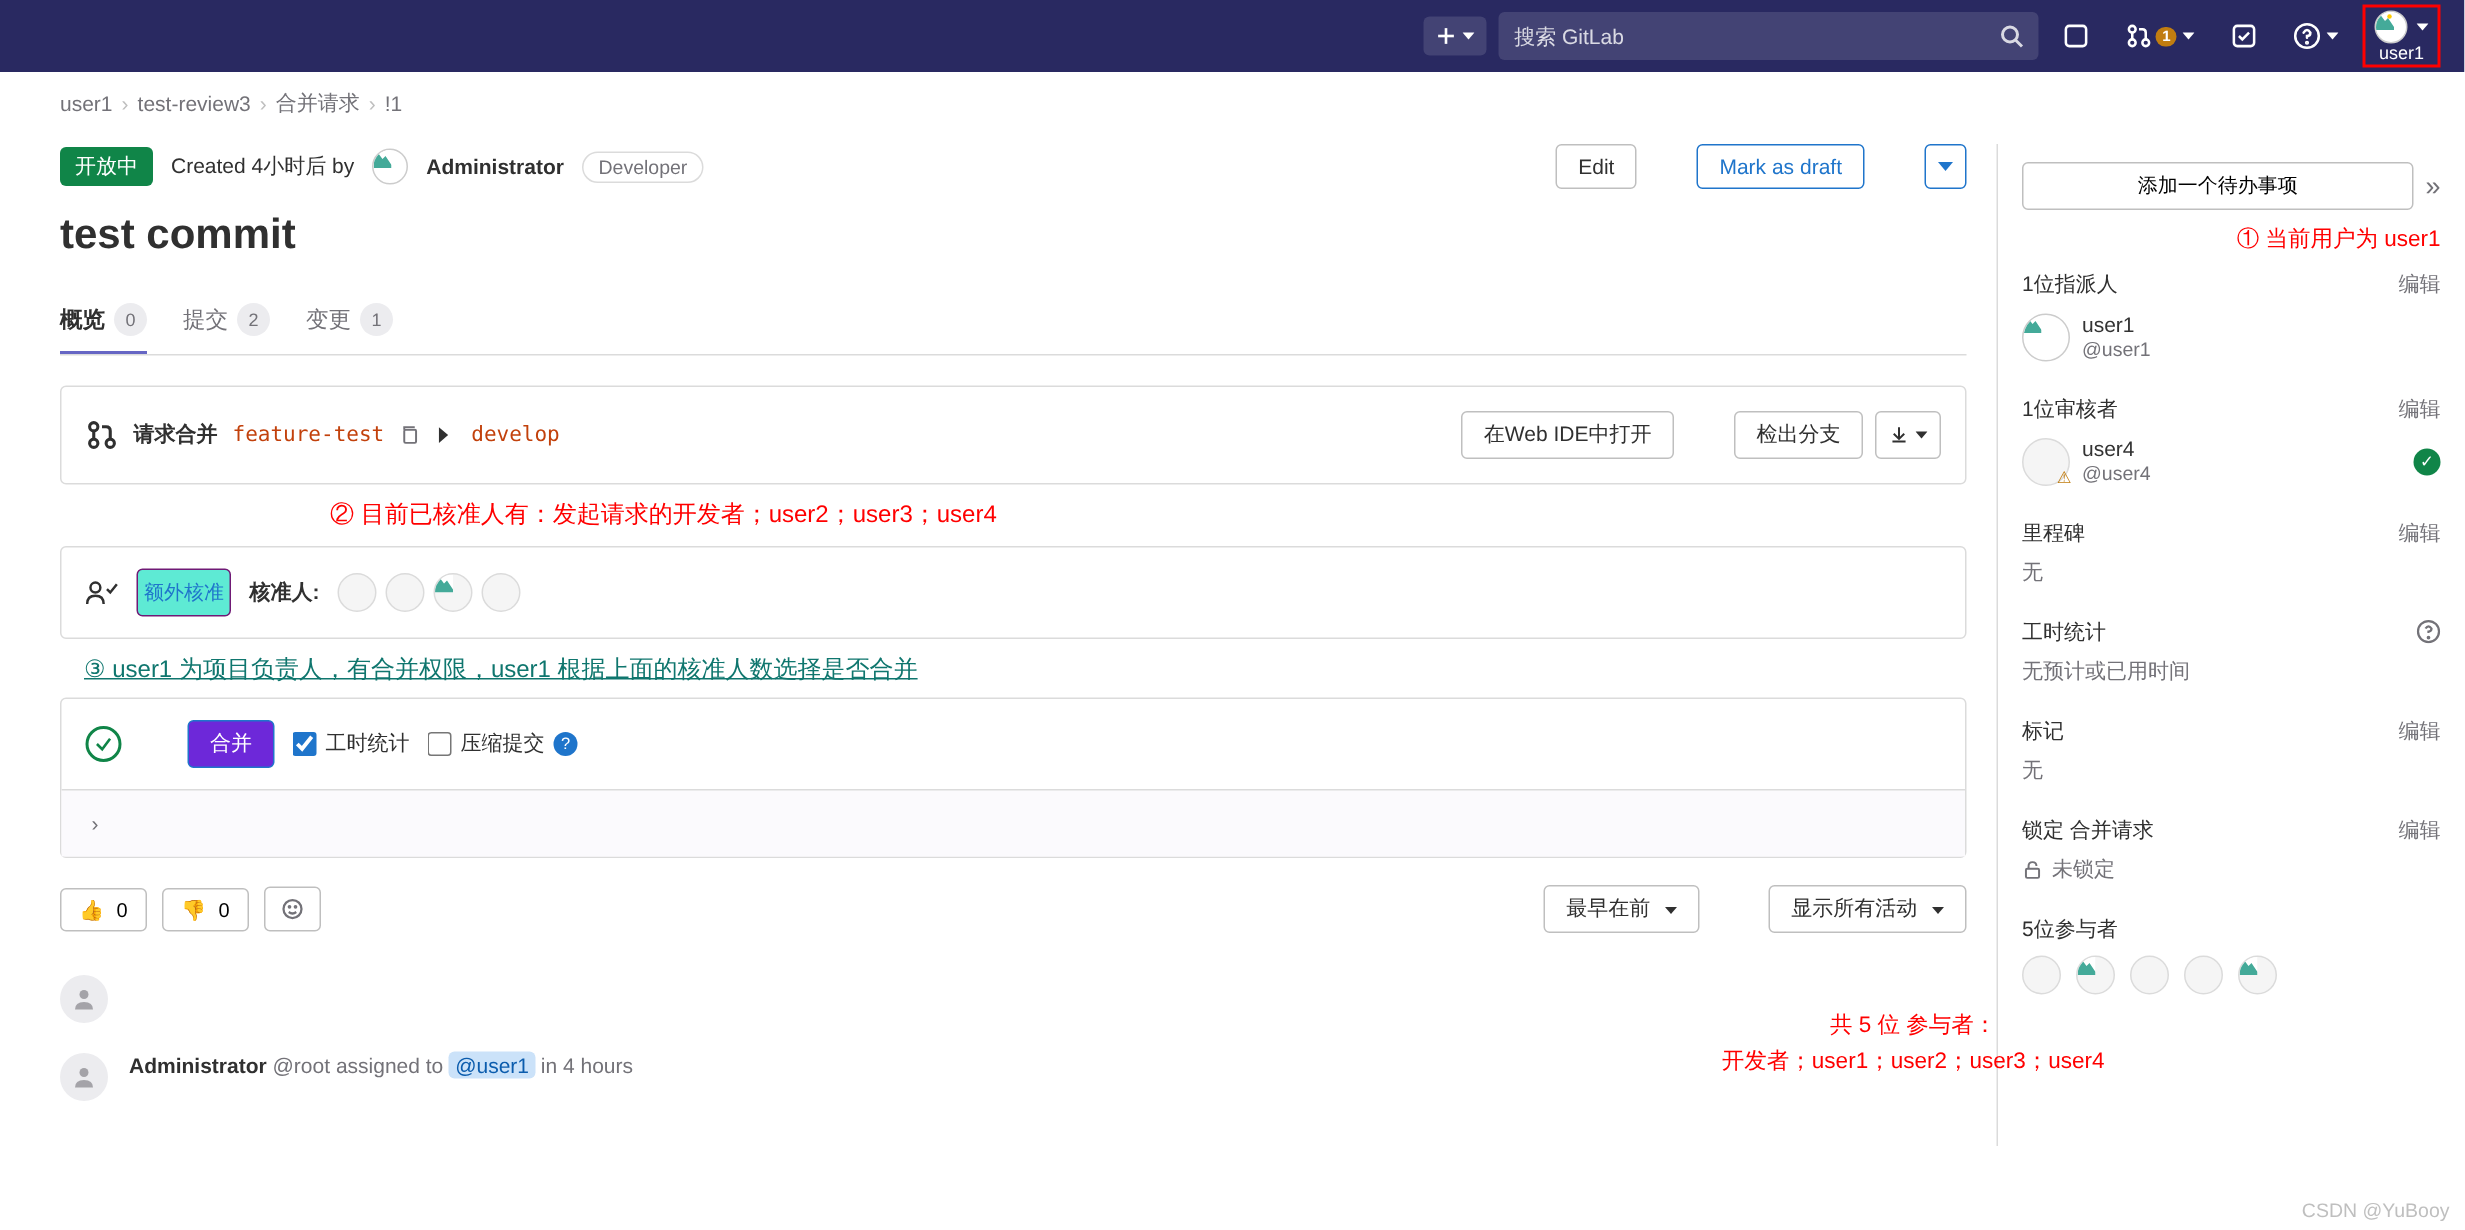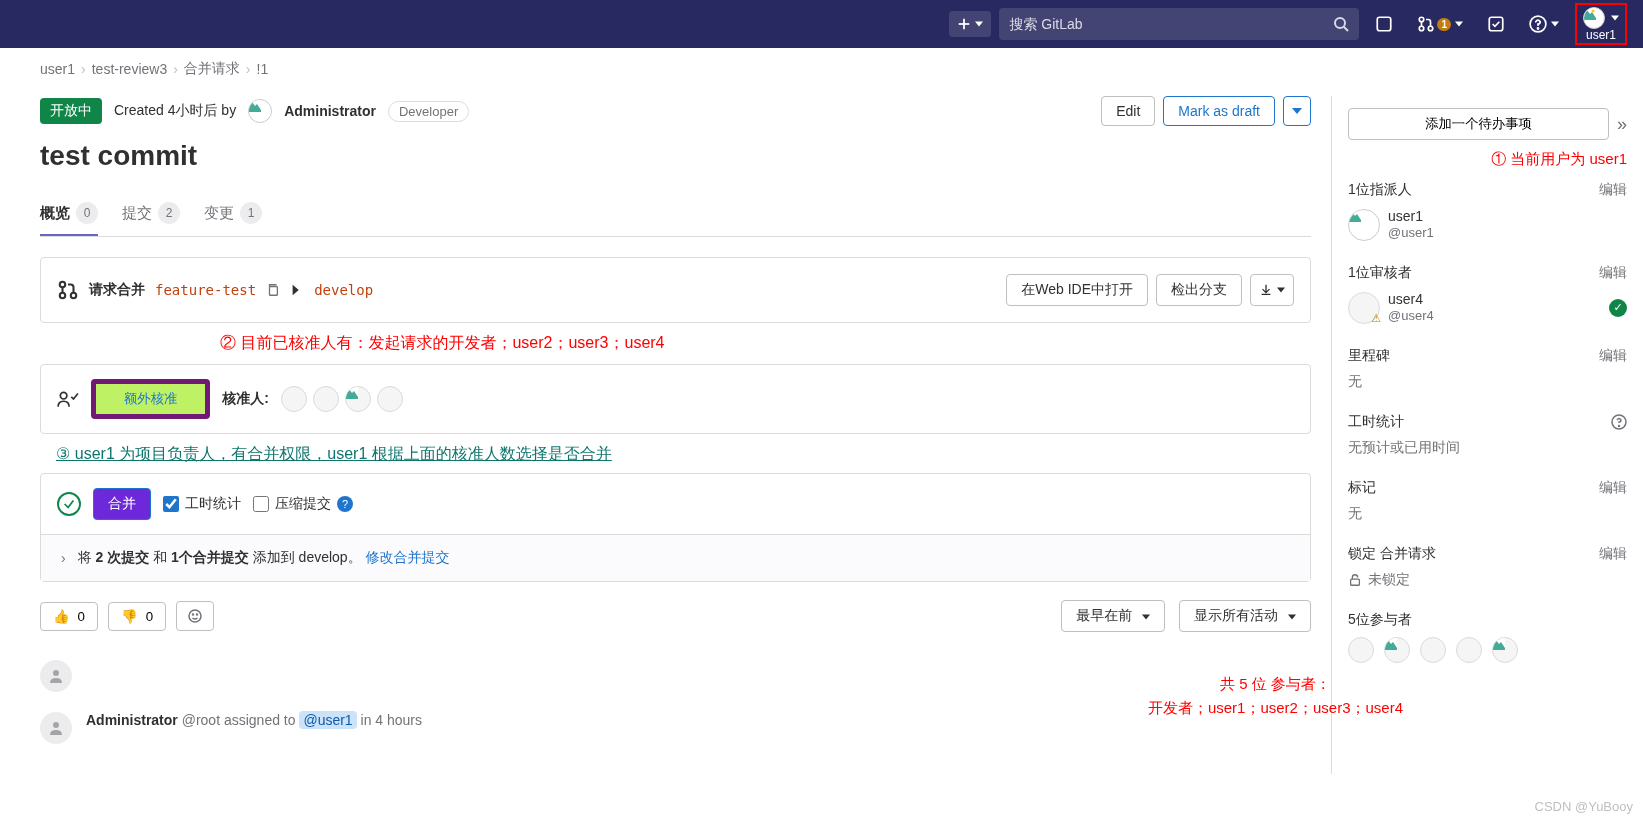--- a/index.html
+++ b/index.html
@@ -23,21 +23,21 @@
 .sidebar { width: 312px; border-left: 1px solid #dbdbdb; padding: 12px 16px; margin-top: 48px; }
 
 .breadcrumb { display: flex; gap: 6px; align-items: center; color: #737278; font-size: 14px; margin-bottom: 18px; }
 .breadcrumb a { color: #737278; text-decoration: none; }
 .breadcrumb .sep { color: #bfbfbf; }
 
 .mr-header { display: flex; align-items: center; gap: 12px; margin-bottom: 14px; }
 .status-open { background: #108548; color: #fff; padding: 4px 10px; border-radius: 4px; font-size: 14px; font-weight: 500; }
 .role-chip { border: 1px solid #dbdbdb; border-radius: 12px; padding: 2px 10px; color: #737278; font-size: 13px; }
 .mr-header .btns { margin-left: auto; display: flex; gap: 8px; }
-.btn { border: 1px solid #bfbfbf; background: #fff; border-radius: 4px; padding: 6px 14px; cursor: pointer; font-size: 14px; color: #303030; }
+.btn { border: 1px solid #bfbfbf; background: #fff; border-radius: 4px; padding: 6px 14px; cursor: pointer; font-size: 14px; color: #303030; margin-left: 32px; }
 .btn-blue-outline { border-color: #1f75cb; color: #1f75cb; }
 .btn-blue { background: #6d28d9; color: #fff; border-color: #1f75cb; }
 .btn-caret { padding: 6px 8px; }
 
 h1.title { font-size: 28px; font-weight: 600; margin-bottom: 20px; }
 
 .tabs { display: flex; gap: 24px; border-bottom: 1px solid #dbdbdb; margin-bottom: 20px; }
 .tab { padding: 10px 0; display: flex; align-items: center; gap: 6px; cursor: pointer; color: #737278; border-bottom: 2px solid transparent; font-size: 15px; font-weight: 500; }
 .tab.active { color: #303030; border-bottom-color: #6666c4; font-weight: 700; }
 .tab .count { background: #ececef; border-radius: 50%; width: 22px; height: 22px; display: inline-flex; align-items: center; justify-content: center; font-size: 12px; color: #737278; font-weight: 400; }
@@ -45,21 +45,21 @@
 .card { border: 1px solid #dbdbdb; border-radius: 4px; margin-bottom: 10px; }
 .card-row { padding: 16px; display: flex; align-items: center; gap: 10px; }
 .branch-link { color: #c2410c; font-family: monospace; cursor: pointer; }
 .icon-btn { border: 1px solid #bfbfbf; border-radius: 4px; padding: 6px 8px; cursor: pointer; background: #fff; display: inline-flex; align-items: center; gap: 4px; }
 .card-row .right { margin-left: auto; display: flex; gap: 8px; }
 
 .anno { color: #ff0000; font-size: 16px; margin: 8px 0 10px 180px; }
 .anno3 { color: #0f766e; font-size: 16px; margin: 10px 0 8px 16px; text-decoration: underline; }
 
 .approvers-row { padding: 14px 16px; display: flex; align-items: center; gap: 12px; }
-.btn-approve { border: 5px solid #701a75; color: #1f75cb; background: #bef264; border-radius: 4px; padding: 6px 28px; cursor: pointer; }
+.btn-approve { border: 1px solid #701a75; color: #1f75cb; background: #5eead4; border-radius: 4px; padding: 6px 4px; cursor: pointer; }
 .avatars { display: flex; gap: 6px; }
 .av { width: 26px; height: 26px; border-radius: 50%; border: 1px solid #dbdbdb; background: #f5f5f5; }
 
 .merge-row { padding: 14px 16px; display: flex; align-items: center; gap: 12px; }
 .check-circle { width: 24px; height: 24px; border: 2px solid #108548; border-radius: 50%; display: inline-flex; align-items: center; justify-content: center; color: #108548; }
 .cb { display: flex; align-items: center; gap: 6px; }
 .cb input[type=checkbox] { width: 16px; height: 16px; accent-color: #1f75cb; }
 .help-circle { background: #1f75cb; color: #fff; border-radius: 50%; width: 16px; height: 16px; display: inline-flex; align-items: center; justify-content: center; font-size: 11px; }
 
 .commits-row { background: #fbfafd; border-top: 1px solid #dbdbdb; padding: 14px 20px; display: flex; align-items: center; gap: 12px; color: #303030; }
@@ -74,21 +74,21 @@
 .activity-avatar { width: 32px; height: 32px; border-radius: 50%; background: #ececef; display: flex; align-items: center; justify-content: center; color: #a4a3a8; }
 .activity-text { color: #737278; }
 .activity-text b { color: #303030; font-weight: 600; }
 .mention { background: #cbe2f9; color: #0b5cad; border-radius: 4px; padding: 1px 4px; }
 
 .sb-todo-row { display: flex; gap: 8px; align-items: center; margin-bottom: 10px; }
 .sb-todo { border: 1px solid #bfbfbf; border-radius: 4px; padding: 6px 10px; cursor: pointer; flex: 1; text-align: center; background: #fff; }
 .sb-expand { cursor: pointer; color: #737278; font-size: 18px; }
 .sb-anno1 { color: #ff0000; text-align: right; margin-bottom: 12px; font-size: 15px; }
 .sb-section { margin-bottom: 22px; }
-.sb-head { display: flex; justify-content: space-between; align-items: center; margin-bottom: 8px; }
+.sb-head { display: flex; justify-content: space-between; align-items: flex-start; margin-bottom: 8px; }
 .sb-head .lbl { color: #303030; font-size: 14px; }
 .sb-head .edit { color: #737278; font-size: 14px; cursor: pointer; }
 .sb-user { display: flex; gap: 8px; align-items: center; }
 .sb-user .names { display: flex; flex-direction: column; line-height: 1.3; }
 .sb-user .names .h { color: #333; }
 .sb-user .names .s { color: #737278; font-size: 13px; }
 .sb-none { color: #737278; }
 .green-check { width: 18px; height: 18px; background: #108548; border-radius: 50%; color: #fff; display: inline-flex; align-items: center; justify-content: center; font-size: 11px; margin-left: auto; }
 .warn-tri { position: absolute; bottom: -2px; right: -2px; color: #c17d10; font-size: 11px; }
 .sb-user-wrap { position: relative; }
@@ -293,24 +293,20 @@
       <span>工时统计</span>
     </label>
     <label class="cb">
       <input type="checkbox" style="">
       <span>压缩提交</span>
       <span class="help-circle">?</span>
     </label>
   </div>
   <div class="commits-row">
     <span class="chev">›</span>
-    <span>
-      <span>将 </span><b>2 次提交</b><span> 和 </span><b>1个合并提交</b><span> 添加到 develop。 </span>
-      <span class="link">修改合并提交</span>
-    </span>
   </div>
 </div>
 
 <div class="reactions">
   <button class="react-btn">👍 <span>0</span></button>
   <button class="react-btn">👎 <span>0</span></button>
   <button class="react-btn" style="padding:6px 10px">
     <svg width="16" height="16" viewBox="0 0 16 16" fill="none" stroke="#737278" stroke-width="1.5">
             <circle cx="8" cy="8" r="6"></circle>
             <circle cx="6" cy="6.5" r="0.5" fill="#737278"></circle>

